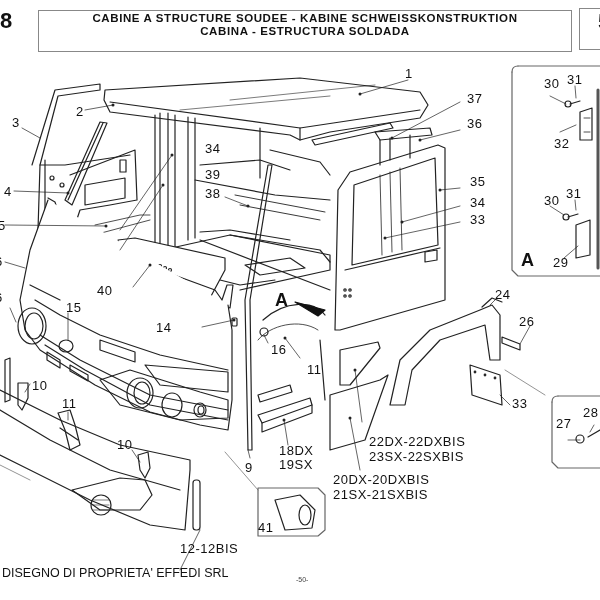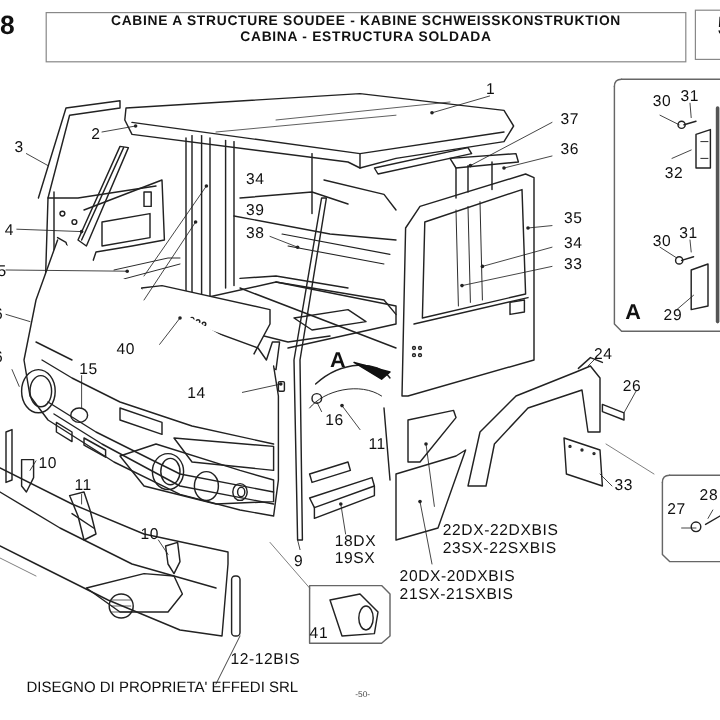--- a/index.html
+++ b/index.html
@@ -5,21 +5,21 @@
   html,body{margin:0;padding:0;background:#ffffff;}
   body{width:600px;height:600px;position:relative;overflow:hidden;font-family:"Liberation Sans",sans-serif;color:#111;}
   .page-num-left{position:absolute;left:0;top:8px;font-size:22px;font-weight:bold;font-family:"Liberation Sans",sans-serif;}
   .page-num-right{position:absolute;left:579px;top:8px;width:30px;height:42px;border:1px solid #888;box-sizing:border-box;}
   .page-num-right span{position:absolute;left:18px;top:0px;font-size:22px;font-weight:bold;}
   .title-box{position:absolute;left:38px;top:10px;width:534px;height:42px;border:1px solid #888;box-sizing:border-box;text-align:center;font-size:11.5px;font-weight:bold;line-height:12.5px;padding-top:1px;letter-spacing:0.6px;}
   .title-box div{white-space:nowrap;}
   svg.drawing{position:absolute;left:0;top:0;}
   .lbl{position:absolute;font-size:13px;font-family:"Liberation Sans",sans-serif;color:#111;white-space:nowrap;letter-spacing:0.5px;}
   .lbl-big{font-size:18px;font-weight:bold;}
-  .footer{position:absolute;left:2px;top:566px;font-size:12.5px;margin-left:20px;}
+  .footer{position:absolute;left:2px;top:566px;font-size:12.5px;}
   .pageno{position:absolute;left:296px;top:576px;font-size:7px;color:#444;}
 </style>
 </head>
 <body>
 
 <div class="page-num-left">8</div>
 <div class="title-box">
   <div>CABINE A STRUCTURE SOUDEE - KABINE SCHWEISSKONSTRUKTION</div>
   <div>CABINA - ESTRUCTURA SOLDADA</div>
 </div>
@@ -290,21 +290,21 @@
 <div class="lbl" style="left:405px;top:66px">1</div>
 <div class="lbl" style="left:76px;top:104px">2</div>
 <div class="lbl" style="left:12px;top:115px">3</div>
 <div class="lbl" style="left:4px;top:184px">4</div>
 <div class="lbl" style="left:-2px;top:218px">5</div>
 <div class="lbl" style="left:-5px;top:254px">6</div>
 <div class="lbl" style="left:-5px;top:290px">6</div>
 <div class="lbl" style="left:32px;top:378px">10</div>
 <div class="lbl" style="left:117px;top:437px">10</div>
 <div class="lbl" style="left:62px;top:396px">11</div>
-<div class="lbl" style="left:192px;top:541px">12-12BIS</div>
+<div class="lbl" style="left:180px;top:541px">12-12BIS</div>
 <div class="lbl" style="left:245px;top:460px">9</div>
 <div class="lbl" style="left:156px;top:320px">14</div>
 <div class="lbl" style="left:66px;top:300px">15</div>
 <div class="lbl" style="left:271px;top:342px">16</div>
 <div class="lbl" style="left:307px;top:362px">11</div>
 <div class="lbl" style="left:279px;top:443px">18DX</div>
 <div class="lbl" style="left:279px;top:457px">19SX</div>
 <div class="lbl" style="left:333px;top:472px">20DX-20DXBIS</div>
 <div class="lbl" style="left:333px;top:487px">21SX-21SXBIS</div>
 <div class="lbl" style="left:369px;top:434px">22DX-22DXBIS</div>

